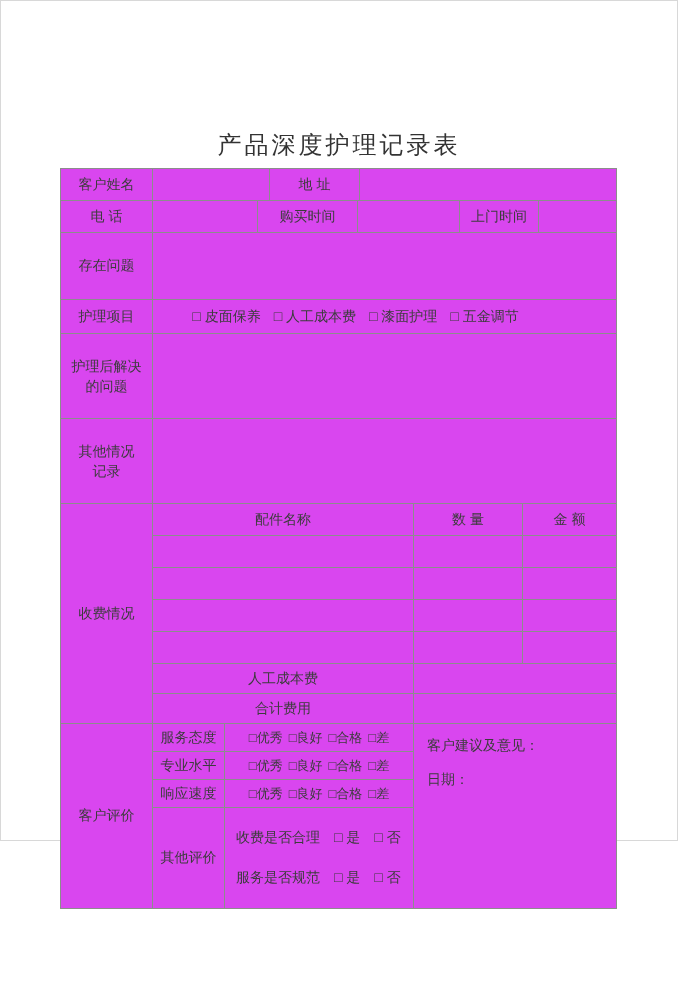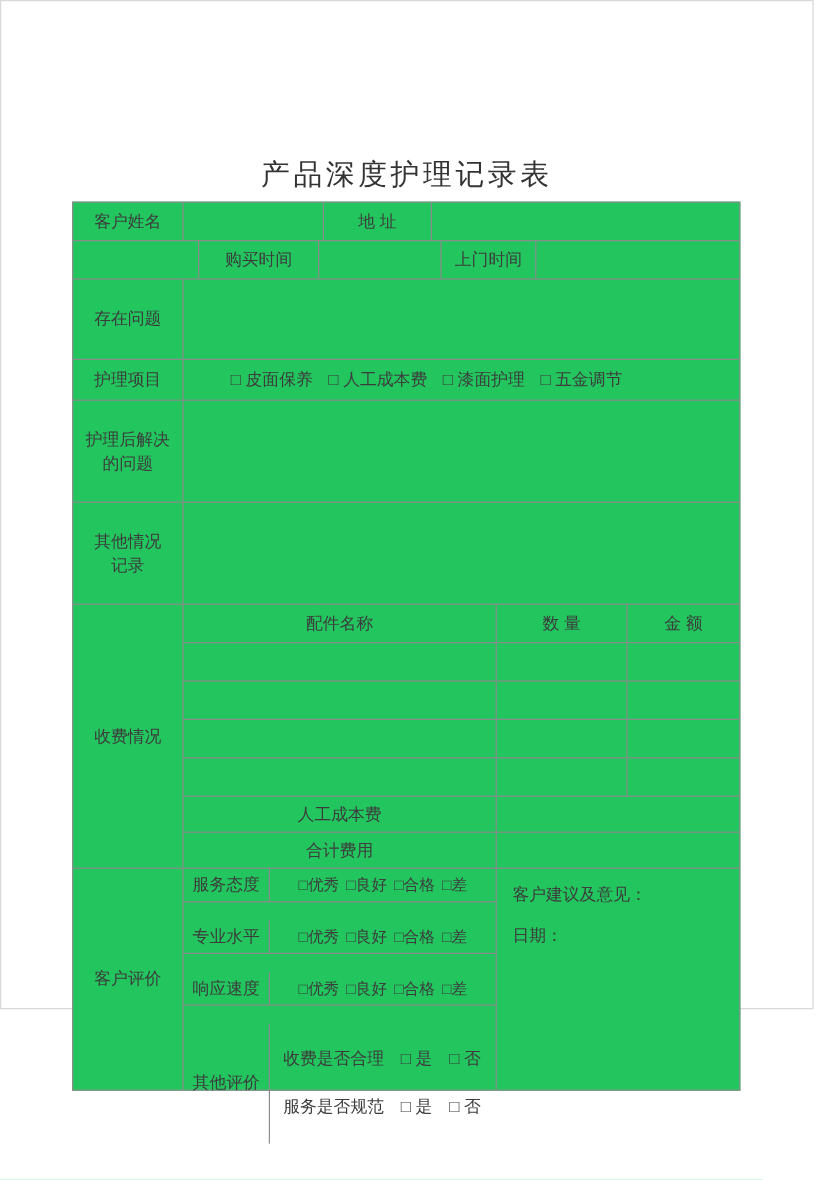--- a/index.html
+++ b/index.html
@@ -7,21 +7,21 @@
     --txt:#3c3c3c;       
     --frame:#d8d8d8;     
   }
   html,body{margin:0;padding:0;background:#fff;}
   body{width:680px;height:983px;font-family:"Liberation Sans",sans-serif;color:var(--txt);}
   .page{position:relative;width:678px;height:841px;border:1px solid var(--frame);background:#fff;box-sizing:border-box;}
   .title{position:absolute;top:128px;left:0;width:100%;text-align:center;
          font-size:24px;letter-spacing:3px;color:#333;font-weight:500;}
   .form{position:absolute;left:59px;top:167px;width:557px;height:741px;
         border:1px solid var(--bc);box-sizing:border-box;display:flex;flex-direction:column;
-        font-size:14px;background:#22c55e;}
+        font-size:14px;background:#d946ef;}
   .row{display:flex;flex-shrink:0;border-bottom:1px solid var(--bc);box-sizing:border-box;}
   .row.last{border-bottom:none;}
   .cell{border-right:1px solid var(--bc);box-sizing:border-box;display:flex;
         align-items:center;justify-content:center;flex-shrink:0;overflow:hidden;}
   .cell.grow{flex:1 1 auto;border-right:none;align-items:center;}
   .col{display:flex;flex-direction:column;box-sizing:border-box;flex-shrink:0;}
   .col.grow{flex:1 1 auto;}
   .w92{width:92px;}.w117{width:117px;}.w90{width:90px;}
   .w105{width:105px;}.w100{width:100px;}.w102{width:102px;}.w79{width:79px;}
   .w261{width:261px;}.w109{width:109px;}
@@ -32,38 +32,39 @@
   .stack{flex-direction:column;line-height:20px;text-align:left;}
   .opts{gap:13px;padding-right:58px;}
   .ropts{gap:6px;font-size:13px;}
   .cb{white-space:nowrap;}
   .suggest{flex:1 1 auto;display:block;padding:11px 10px 0 13px;box-sizing:border-box;line-height:20px;}
   .suggest .sig{margin-top:75px;}
   .suggest .date{margin-top:14px;}
   .other-lines{flex:1 1 auto;display:flex;flex-direction:column;justify-content:space-evenly;
                align-items:flex-start;padding-left:11px;box-sizing:border-box;}
   .other-lines .ln{display:flex;gap:14px;align-items:center;}
-  .midcol{border-right:1px solid var(--bc);gap:15px;}
+  .midcol{border-right:1px solid var(--bc);}
 </style>
 </head>
 <body>
 
 <div class="page">
   <div class="title">产品深度护理记录表</div>
 
   <div class="form">
 
     <div class="row h32">
       <div class="cell w92">客户姓名</div>
       <div class="cell w117"></div>
       <div class="cell w90">地 址</div>
       <div class="cell grow"></div>
     </div>
 
     <div class="row h32">
+      <div class="cell w92">电 话</div>
       <div class="cell w105"></div>
       <div class="cell w100">购买时间</div>
       <div class="cell w102"></div>
       <div class="cell w79">上门时间</div>
       <div class="cell grow"></div>
     </div>
 
     <div class="row h67">
       <div class="cell w92">存在问题</div>
       <div class="cell grow"></div>

